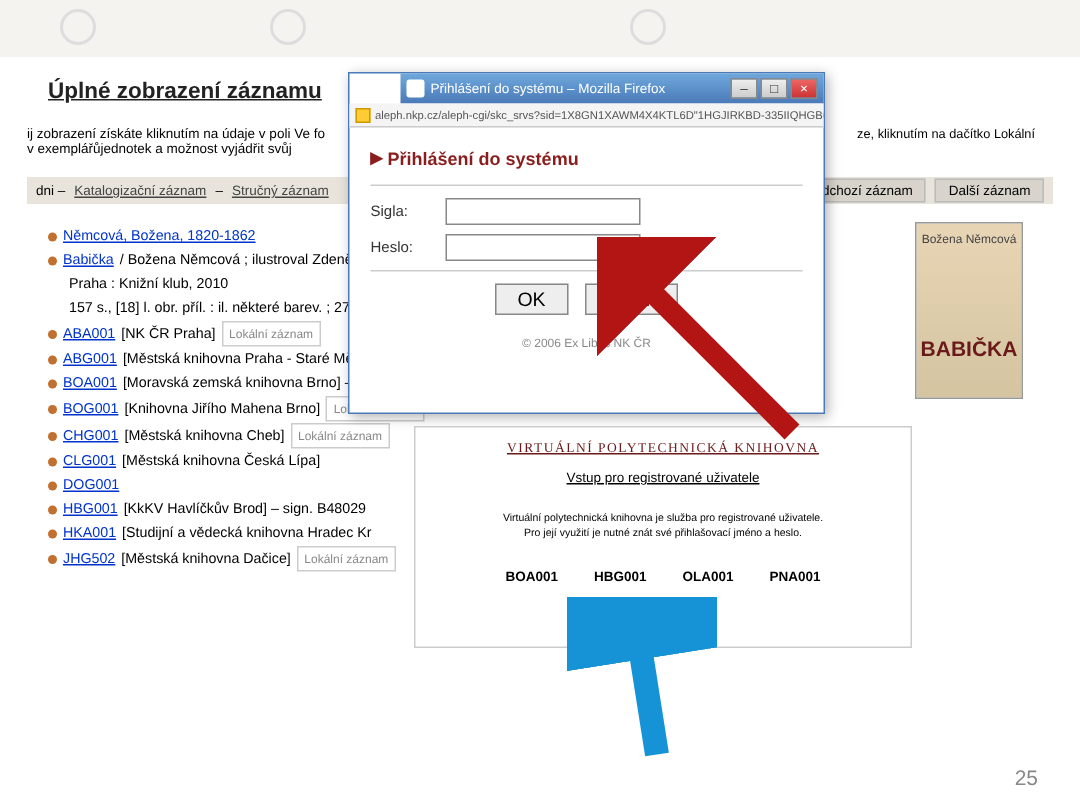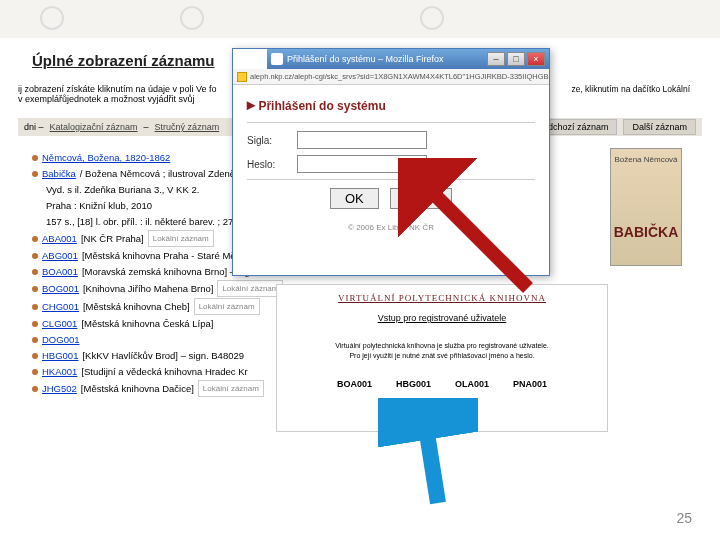--- a/index.html
+++ b/index.html
@@ -93,24 +93,20 @@
       <span class="bullet"></span>
       <a>Němcová, Božena, 1820-1862</a>
     </div>
     <div class="row">
       <span class="bullet"></span>
       <a>Babička</a>
       <span> / Božena Němcová ; ilustroval Zdeněk B</span>
     </div>
     <div class="row">
       <span style="width: 10px;"></span>
-      <span>Vyd. s il. Zdeňka Buriana 3., V KK 2.</span>
-    </div>
-    <div class="row">
-      <span style="width: 10px;"></span>
       <span>Praha : Knižní klub, 2010</span>
     </div>
     <div class="row">
       <span style="width: 10px;"></span>
       <span>157 s., [18] l. obr. příl. : il. některé barev. ; 27 cm</span>
     </div>
     <div class="row">
       <span class="bullet"></span>
       <a>ABA001</a>
       <span> [NK ČR Praha]</span>

